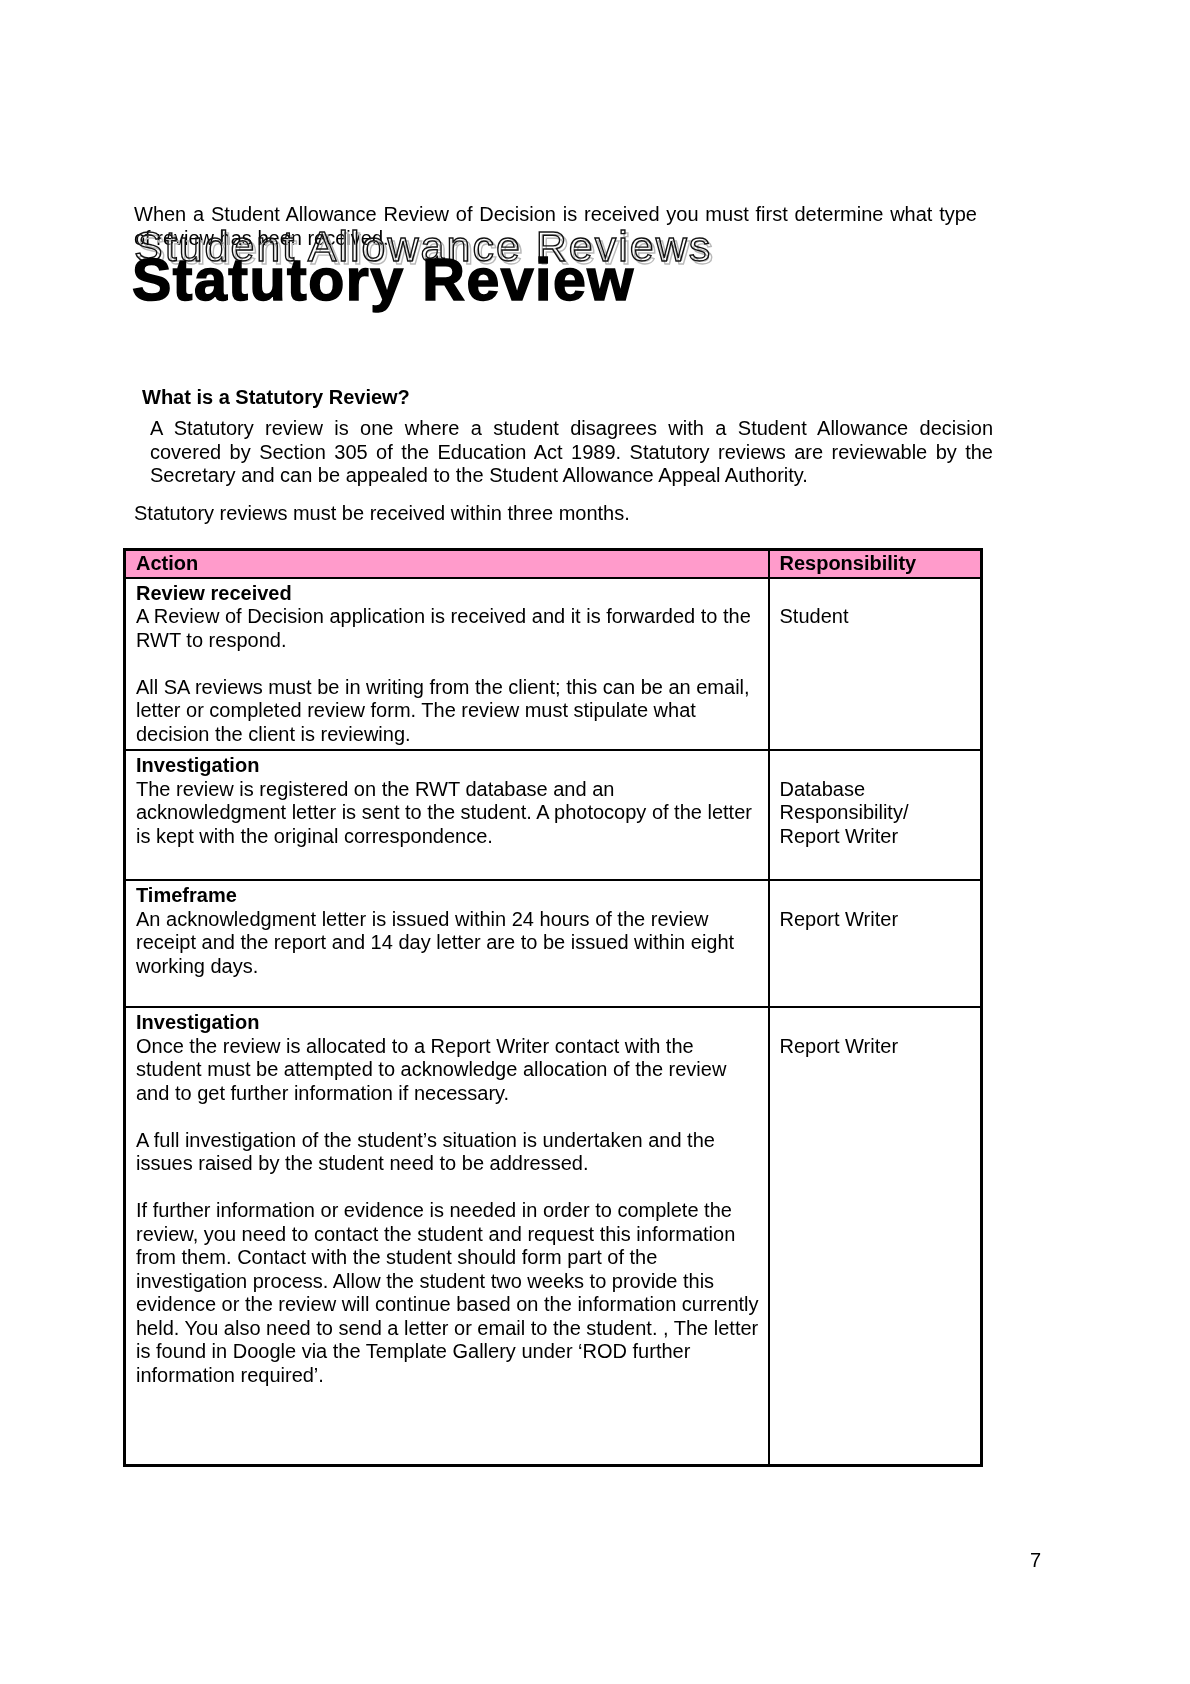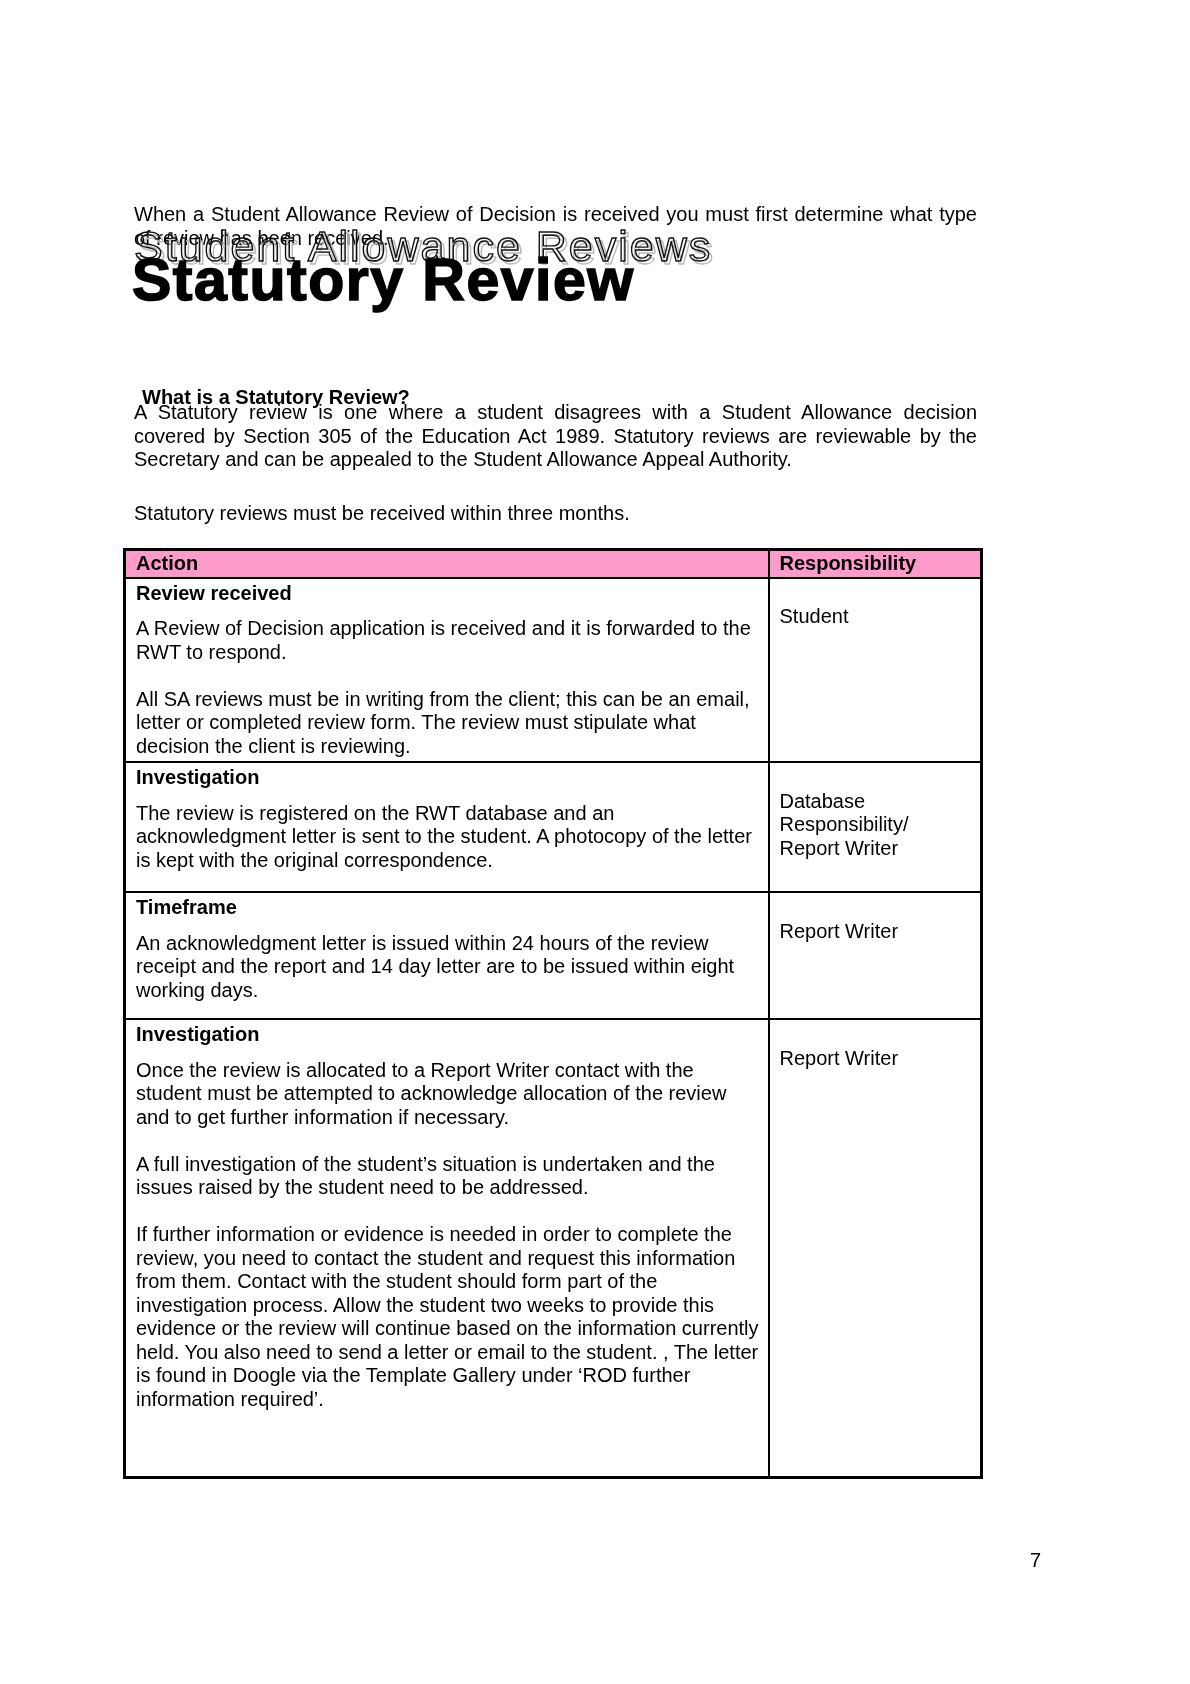--- a/index.html
+++ b/index.html
@@ -71,21 +71,21 @@
     margin: 8px;
     font-size: 20px;
     line-height: 23.5px;
     font-weight: bold;
   }
   .s1-body {
     position: absolute;
     left: 134px;
     top: 401px;
     width: 843px;
-    margin: 0;
+    margin: 16px;
   }
   .s1-note {
     position: absolute;
     left: 134px;
     top: 502px;
     margin: 0;
   }
   .tbl-heading {
     position: absolute;
     left: 134px;
@@ -127,21 +127,21 @@
   .resp-text { width: 165px; }
   .cell-title {
     font-weight: bold;
     margin: 0;
     text-align: left;
   }
   td.action-cell p {
     margin: 23.5px 0 0 0;
   }
   td.action-cell p.first {
-    margin-top: 12px;
+    margin-top: 0;
   }
   .row-1 { height: 144px; }
   .row-2 { height: 130px; }
   .row-3 { height: 127px; }
   .row-4 { height: 458px; }
 
   .page-number {
     position: absolute;
     left: 1030px;
     top: 1549px;

